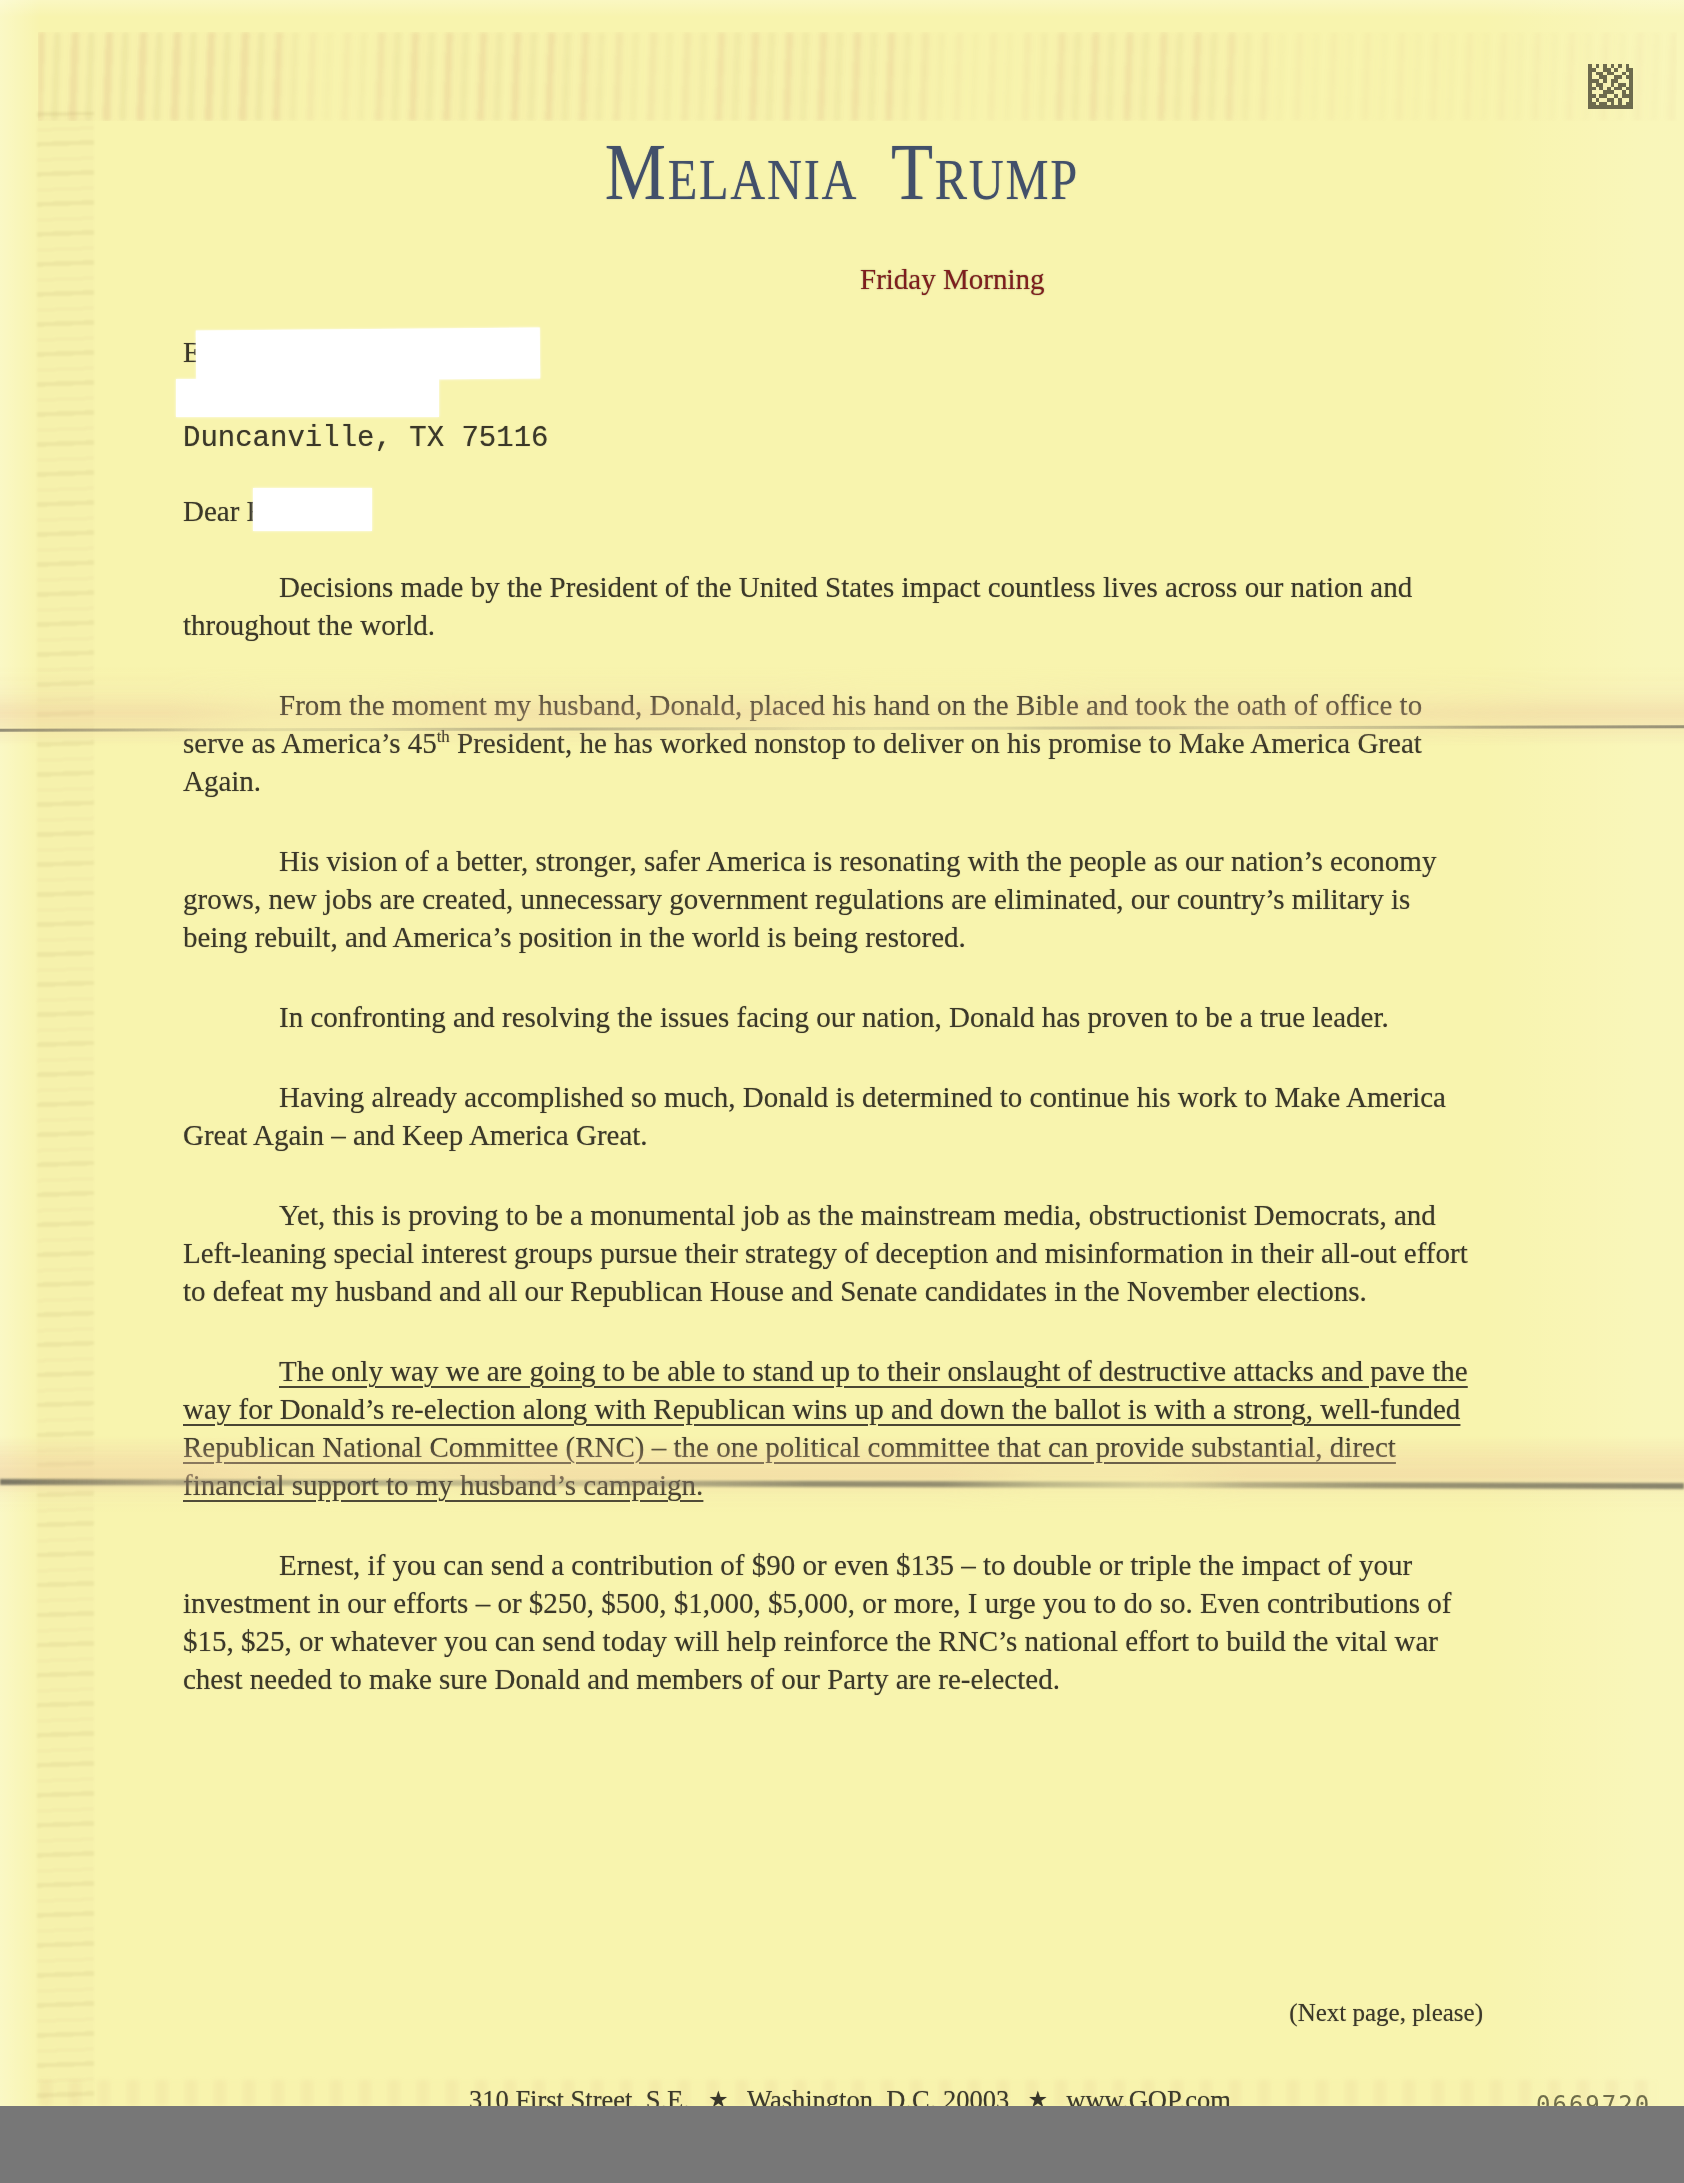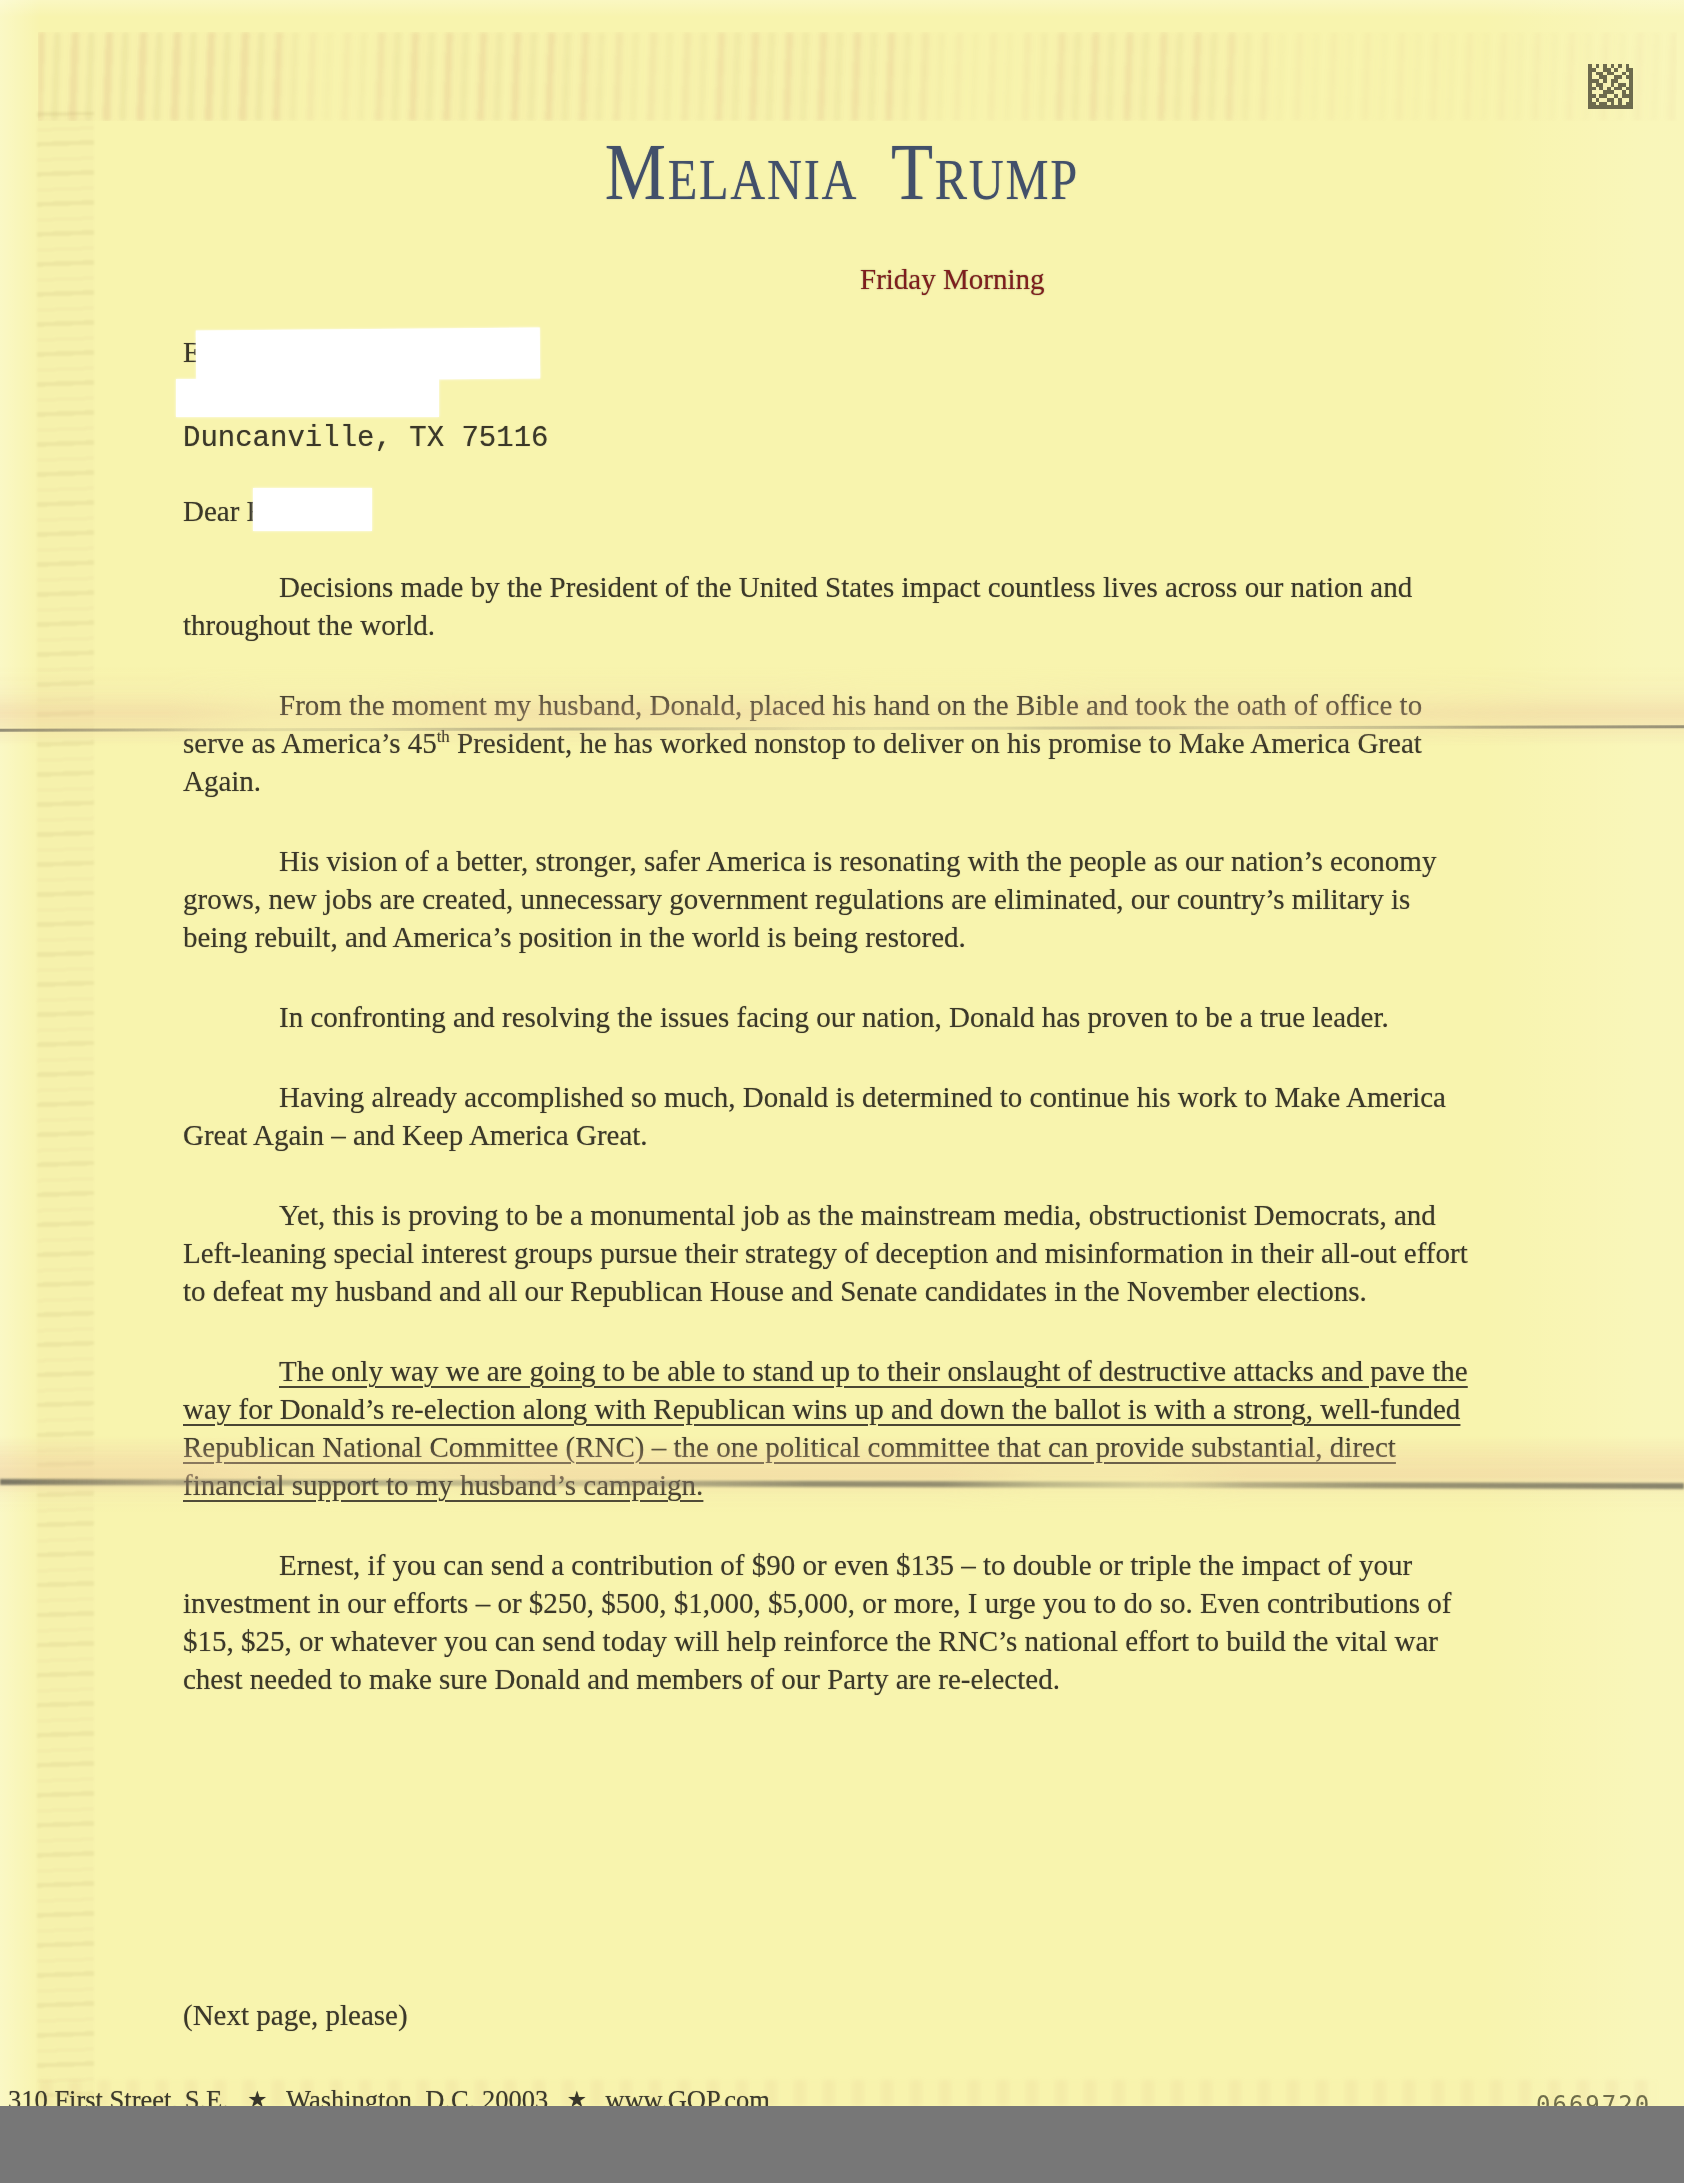--- a/index.html
+++ b/index.html
@@ -105,27 +105,27 @@
   .letter-body p.underline{
     text-decoration:underline;
     text-decoration-thickness:2px;
     text-underline-offset:5.3px;
     text-decoration-color:rgba(59,56,41,0.85);
   }
   .letter-body p.bold{font-weight:bold;color:#33312a;}
   .letter-body sup{font-size:0.58em;line-height:0;}
   .continuation{
     position:absolute;left:183px;top:1999px;width:1300px;
-    text-align:left;font-size:29px;
+    text-align:right;font-size:25px;
     text-shadow:0 0 1px rgba(59,56,41,0.5);
   }
   
   .footer{
-    position:absolute;left:8px;right:0;top:2085px;
-    display:flex;align-items:center;gap:18.5px;
+    position:absolute;left:16px;right:0;top:2085px;
+    display:flex;justify-content:center;align-items:center;gap:18.5px;
     font-size:26.5px;color:#3c3a2c;
     text-shadow:0 0 1px rgba(60,58,44,0.55);
   }
   .footer .star{font-size:22.5px;position:relative;top:-1.3px;color:#38362a;}
   .footer-code{
     position:absolute;left:1536px;top:2091px;
     font-family:"DejaVu Sans Mono","Liberation Mono",monospace;
     font-size:24px;font-weight:normal;letter-spacing:2px;
     color:var(--code);
     filter:blur(0.3px);

